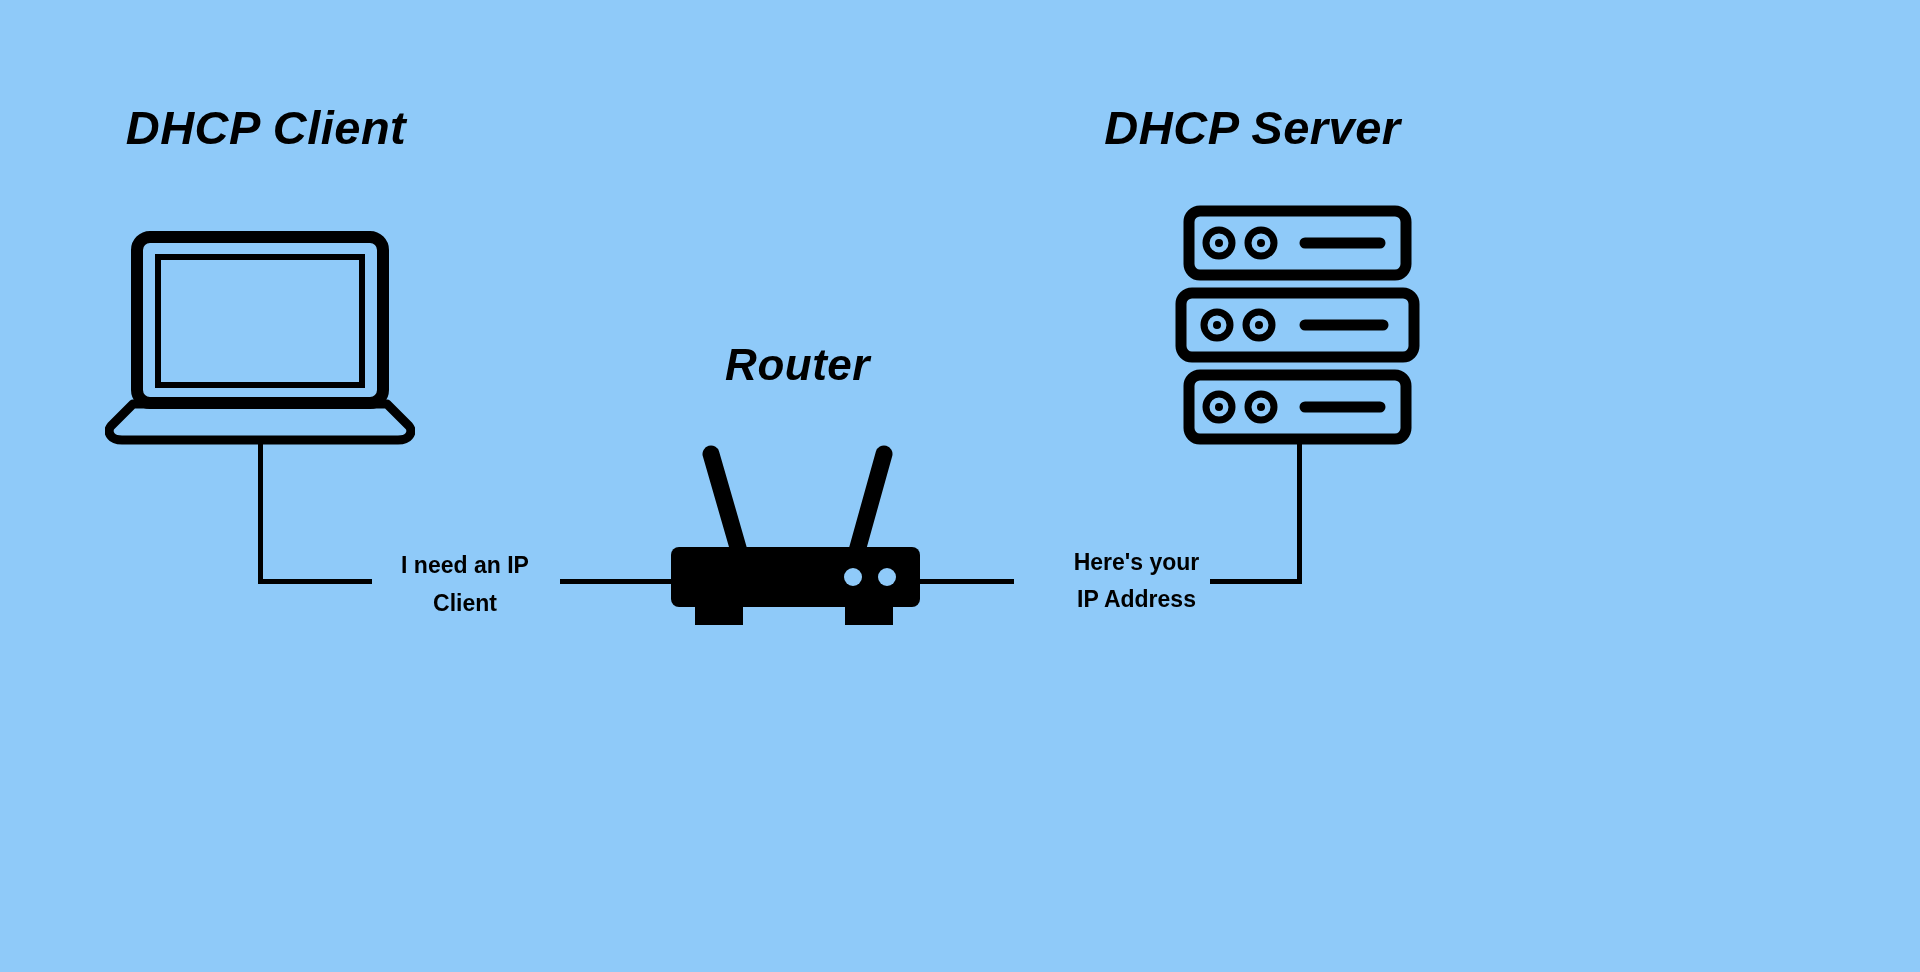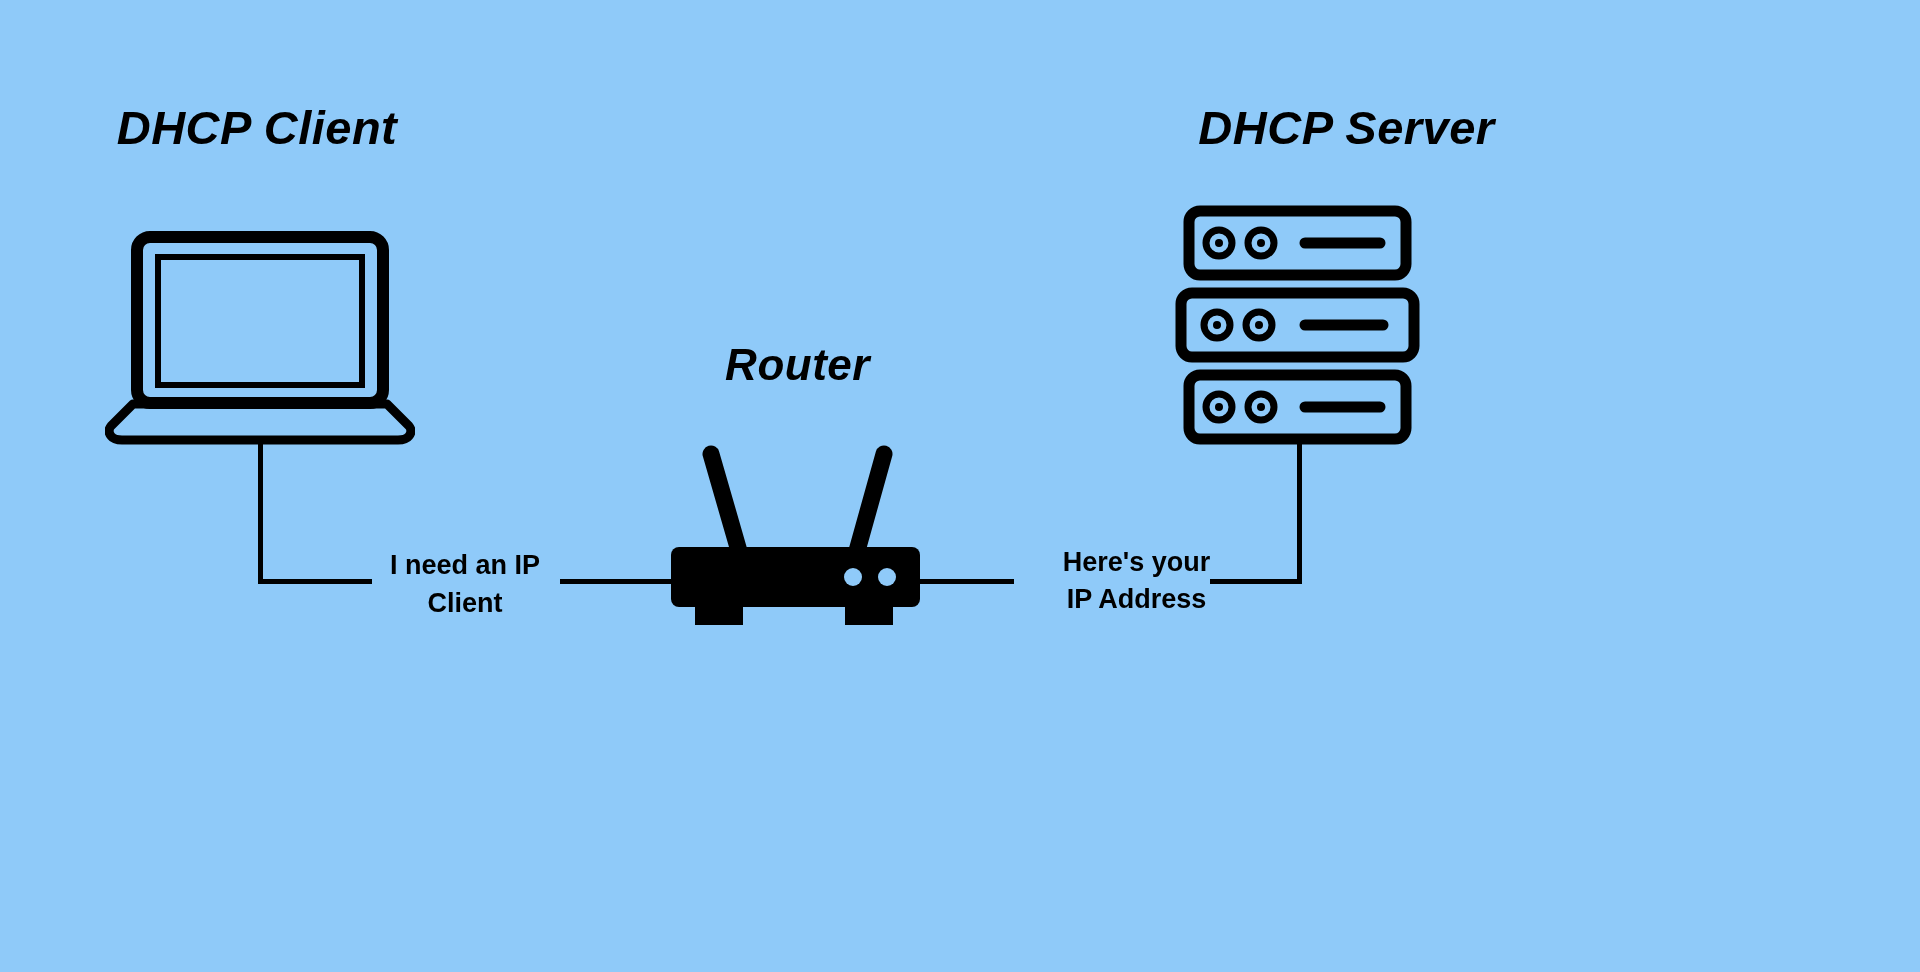--- a/index.html
+++ b/index.html
@@ -18,30 +18,30 @@
   .title {
     position: absolute;
     font-weight: 700;
     font-style: italic;
     color: #000;
     text-align: center;
     font-size: 47px;
     letter-spacing: 0.5px;
     white-space: nowrap;
   }
-  .client-title { left: 87px;  top: 100px; width: 340px; }
-  .server-title { left: 1174px; top: 100px; width: 345px; }
+  .client-title { left: 96px;  top: 100px; width: 340px; }
+  .server-title { left: 1080px; top: 100px; width: 345px; }
   .router-title { left: 700px; top: 340px; width: 195px; font-size: 44px; }
 
   .msg {
     position: absolute;
     font-weight: 700;
     color: #000;
     text-align: center;
-    font-size: 27px;
+    font-size: 23px;
     line-height: 38px;
   }
   .msg-request  { left: 365px;  top: 546px; width: 200px; }
   .msg-response { left: 1034px; top: 544px; width: 205px; line-height: 37px; }
 
   .wire {
     position: absolute;
     background: #000;
   }
   .wire-h { height: 5px; }

